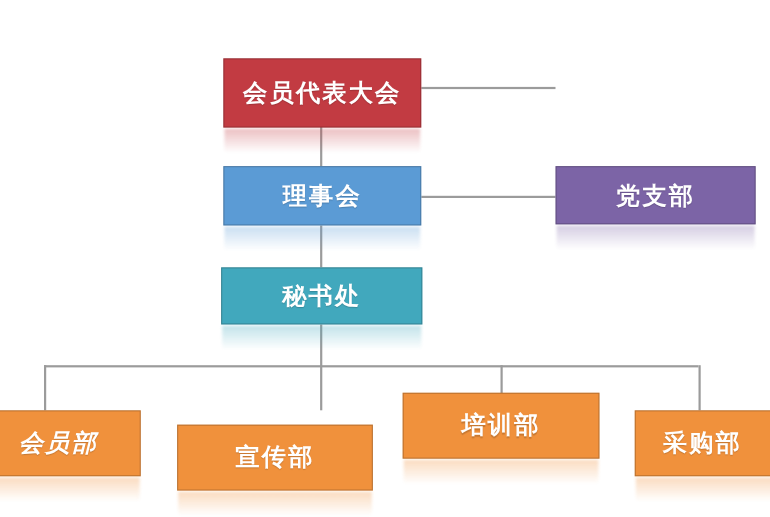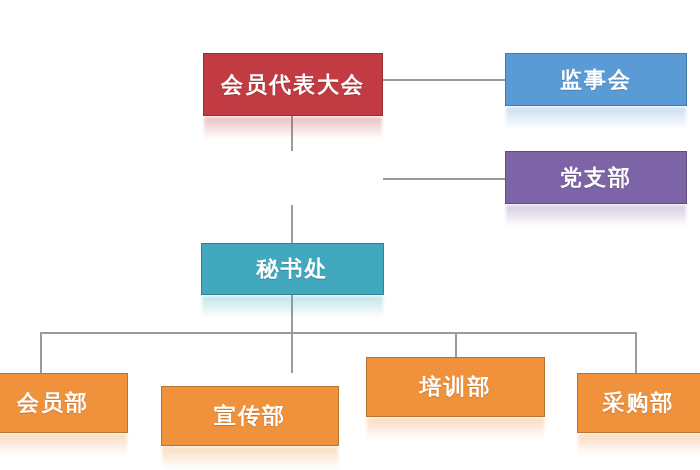--- a/index.html
+++ b/index.html
@@ -52,35 +52,35 @@
   <div class="line" style="left:291px;top:295px;width:1.5px;height:78px;"></div>
   <div class="line" style="left:40px;top:332px;width:595px;height:1.5px;"></div>
   <div class="line" style="left:40px;top:332px;width:1.5px;height:41px;"></div>
   <div class="line" style="left:455px;top:332px;width:1.5px;height:41px;"></div>
   <div class="line" style="left:635px;top:332px;width:1.5px;height:41px;"></div>
 
   <div class="node" style="left: 203px; top: 53px; width: 180px; height: 63px; --c: #c23b42;">
     <span>会员代表大会</span>
   </div>
 
-  <div class="node" style="left: 505px; top: 53px; width: 182px; height: 53px; --c: #5b9bd5;">
-    <span>监事会</span>
+
+  <div class="node" style="left: 203px; top: 151px; width: 180px; height: 54px; --c: #5b9bd5;">
+    <span>理事会</span>
   </div>
-
 
   <div class="node" style="left: 505px; top: 151px; width: 182px; height: 53px; --c: #7c64a6;">
     <span>党支部</span>
   </div>
 
   <div class="node" style="left: 201px; top: 243px; width: 183px; height: 52px; --c: #41a8bd;">
     <span>秘书处</span>
   </div>
 
   <div class="node" style="left: -46px; top: 373px; width: 174px; height: 60px; --c: #f0913c;">
-    <span style="margin-left:24px;">会员部</span>
+    <span style="margin-left:24px;font-style:italic;">会员部</span>
   </div>
 
   <div class="node" style="left: 161px; top: 386px; width: 178px; height: 60px; --c: #f0913c;">
     <span>宣传部</span>
   </div>
 
   <div class="node" style="left: 366px; top: 357px; width: 179px; height: 60px; --c: #f0913c;">
     <span>培训部</span>
   </div>
 

